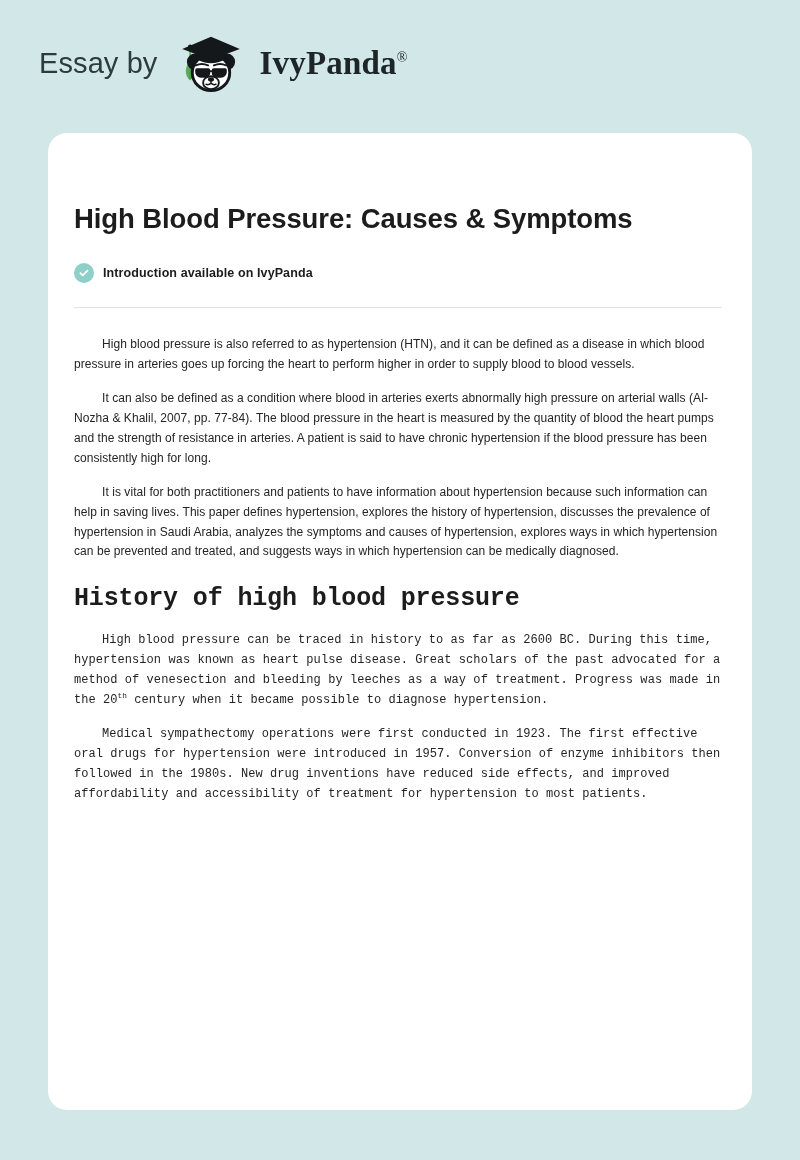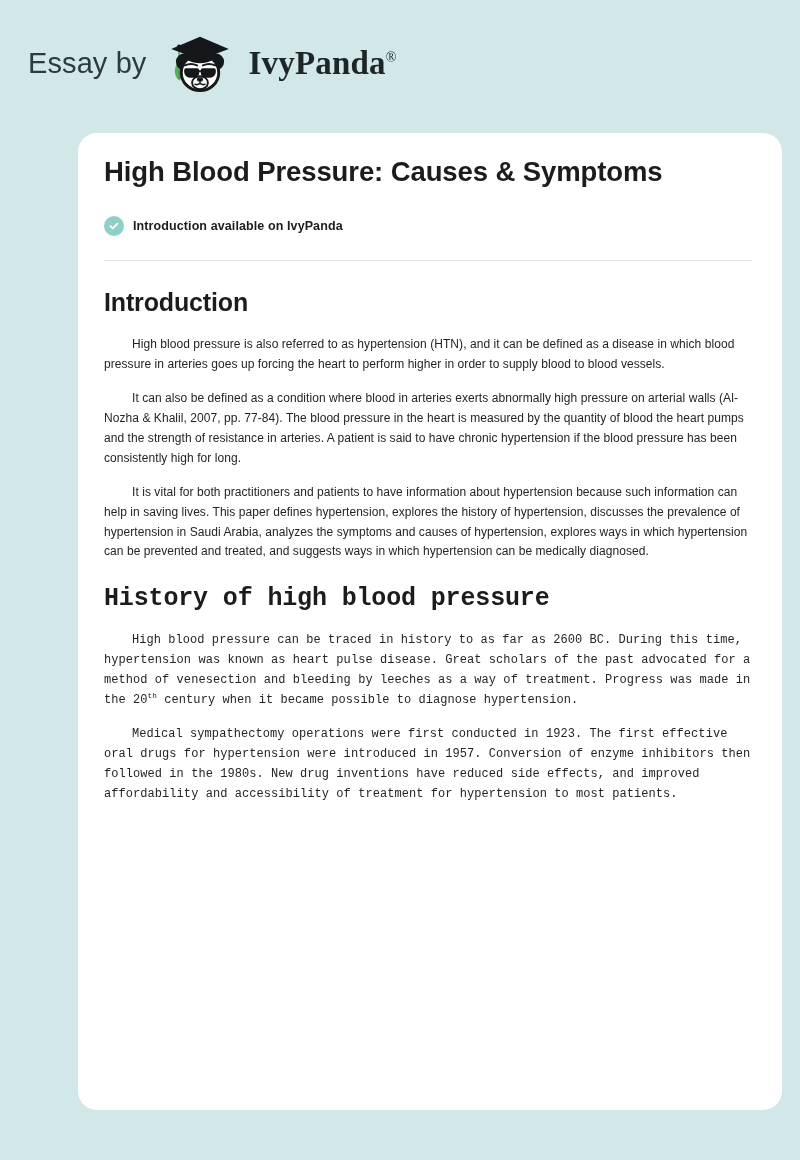--- a/index.html
+++ b/index.html
@@ -14,21 +14,21 @@
     font-family:"Liberation Sans", sans-serif;
     -webkit-font-smoothing:antialiased;
     overflow:hidden;
   }
 
   
   .site-header {
     height:127px;
     display:flex;
     align-items:center;
-    padding-left:28px;
+    padding-left:39px;
   }
 
   .brand-lockup {
     display:flex;
     align-items:center;
     gap:10px;
   }
 
   .essay-by {
     font-size:29px;
@@ -64,22 +64,21 @@
 
   
   .paper-card {
     position:absolute;
     left:48px;
     top:133px;
     width:704px;
     height:977px;
     background:#ffffff;
     border-radius:19px;
-    padding:21px 30px 0 26px;
-    margin-left:30px;
+    padding:68px 30px 0 26px;
   }
 
   .card-inner { padding:0 0 0 0; }
 
   .doc-title {
     font-size:27.5px;
     font-weight:700;
     color:#1c1c1c;
     line-height:1.32;
     letter-spacing:-.1px;
@@ -200,21 +199,20 @@
         <svg width="12" height="12" viewBox="0 0 12 12" aria-hidden="true">
           <path d="M2.4 6.2 L4.7 8.4 L9.5 3.6" stroke="#ffffff" stroke-width="1.8" fill="none" stroke-linecap="round" stroke-linejoin="round"></path>
         </svg>
       </span>
       <span class="badge-text">Introduction available on IvyPanda</span>
     </div>
 
     <div class="rule"></div>
 
     <section class="section-block">
-      <h2 class="section-heading">Introduction</h2>
       <p class="para">High blood pressure is also referred to as hypertension (HTN), and it can be defined as a disease in which blood pressure in arteries goes up forcing the heart to perform higher in order to supply blood to blood vessels.</p>
       <p class="para">It can also be defined as a condition where blood in arteries exerts abnormally high pressure on arterial walls (Al-Nozha &amp; Khalil, 2007, pp. 77-84). The blood pressure in the heart is measured by the quantity of blood the heart pumps and the strength of resistance in arteries. A patient is said to have chronic hypertension if the blood pressure has been consistently high for long.</p>
       <p class="para">It is vital for both practitioners and patients to have information about hypertension because such information can help in saving lives. This paper defines hypertension, explores the history of hypertension, discusses the prevalence of hypertension in Saudi Arabia, analyzes the symptoms and causes of hypertension, explores ways in which hypertension can be prevented and treated, and suggests ways in which hypertension can be medically diagnosed.</p>
     </section>
 
     <section class="section-block">
       <h2 class="section-heading tight-top">History of high blood pressure</h2>
 
       <p class="para">
         <span>High blood pressure can be traced in history to as far as 2600 BC. During this time, hypertension was known as heart pulse disease. Great scholars of the past advocated for a method of venesection and bleeding by leeches as a way of treatment. Progress was made in the 20</span><sup>th</sup><span> century when it became possible to diagnose hypertension.</span>

